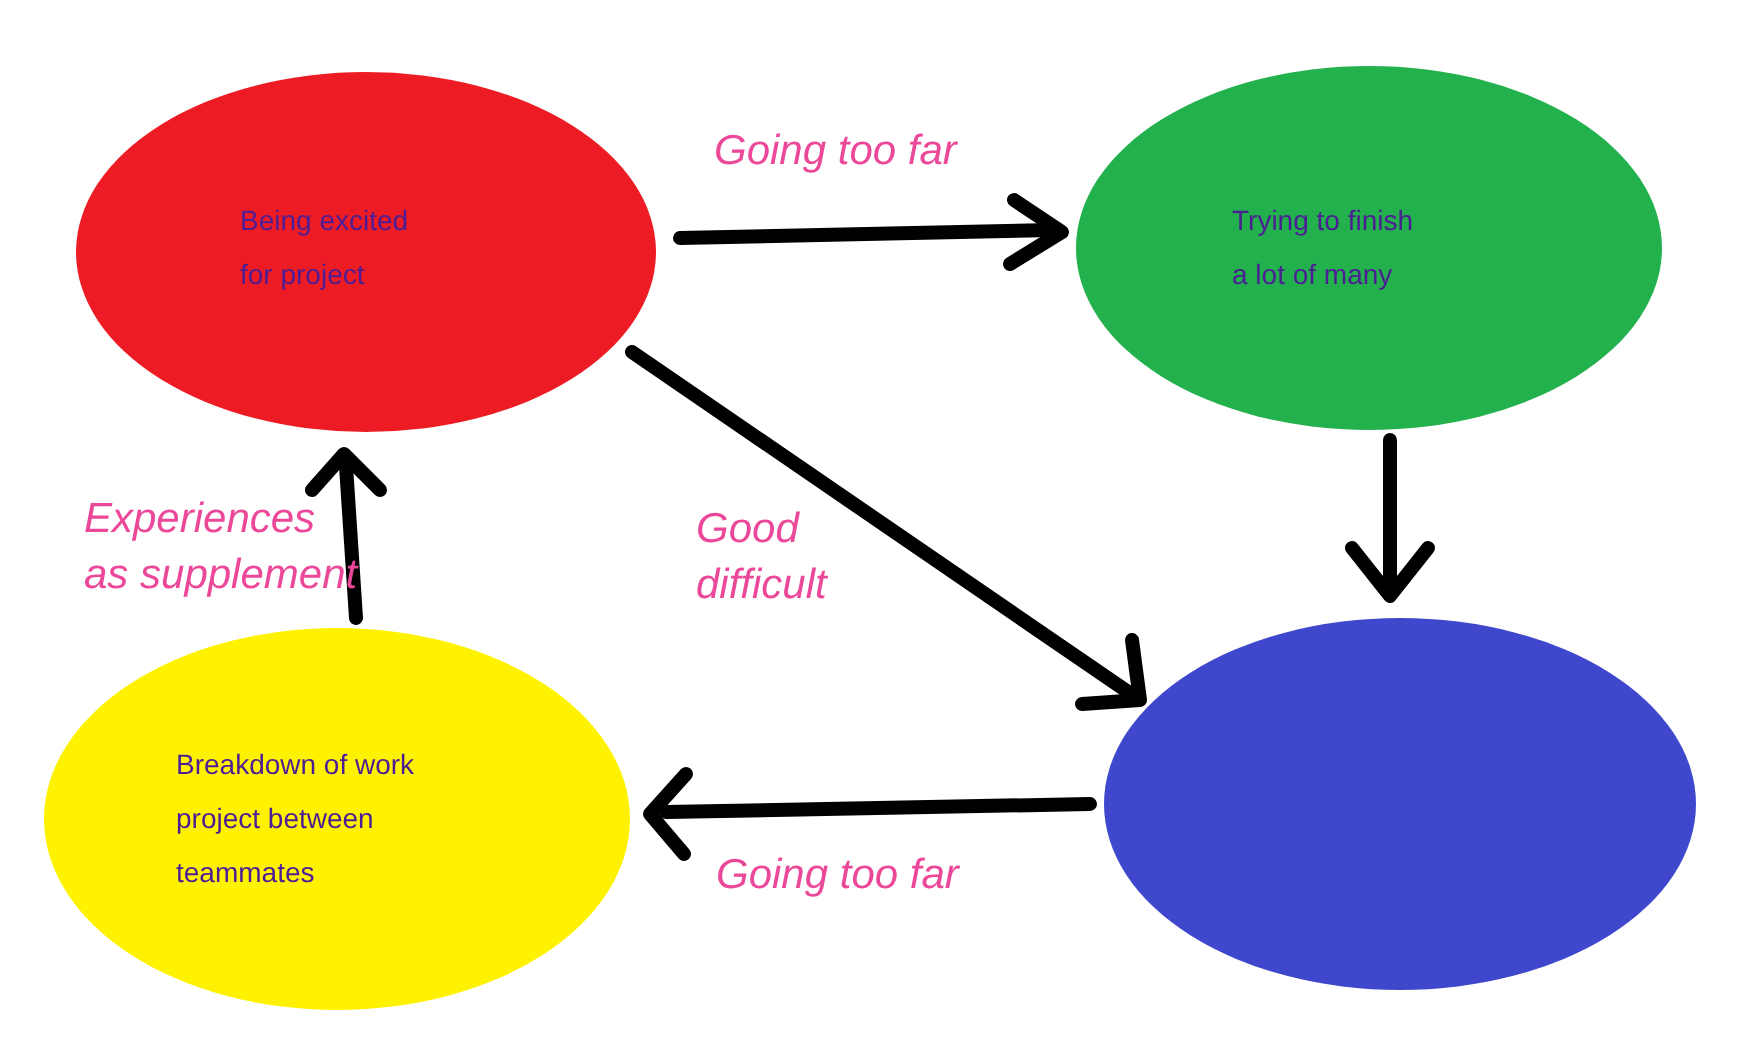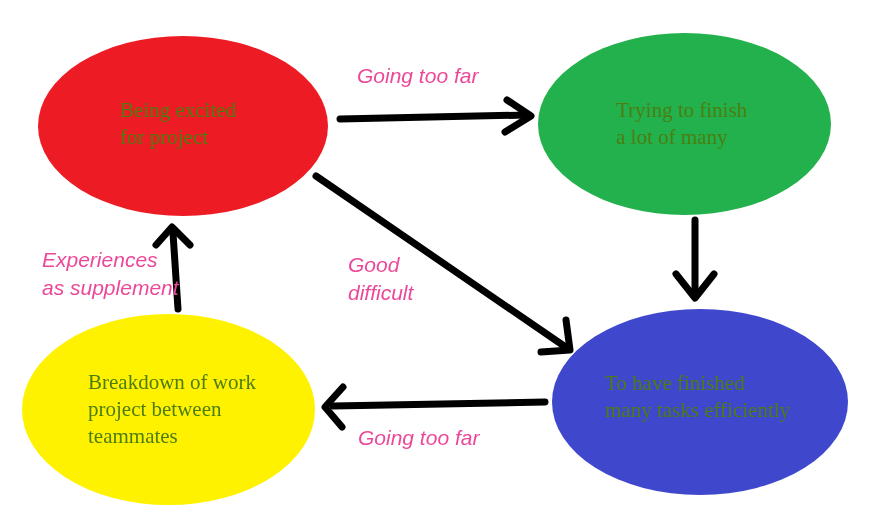--- a/index.html
+++ b/index.html
@@ -21,26 +21,25 @@
     top: 0;
     width: 870px;
     height: 525px;
   }
   .node {
     position: absolute;
     border-radius: 50%;
   }
   .node-label {
     position: absolute;
-    font-size: 21px;
+    font-size: 14px;
     line-height: 27px;
-    color: #4d7c0f;
+    color: #4c1d95;
     white-space: pre-line;
     font-style: normal;
-    font-family: Liberation Serif, serif;
   }
   .edge-label {
     position: absolute;
     font-size: 21px;
     line-height: 28px;
     color: #ec4899;
     font-style: italic;
     white-space: pre-line;
   }
   .node-excited      { left: 38px;  top: 36px;  width: 290px; height: 180px; }
@@ -87,22 +86,20 @@
     <g>
       <line x1="178" y1="309" x2="173" y2="233"></line>
       <polyline points="156,245 172,227 190,245"></polyline>
     </g>
   </svg>
 
   <div class="node-label label-excited">Being excited
 for project</div>
   <div class="node-label label-trying">Trying to finish
 a lot of many</div>
-  <div class="node-label label-finished">To have finished
-many tasks efficiently</div>
   <div class="node-label label-breakdown">Breakdown of work
 project between
 teammates</div>
 
   <div class="edge-label edge-top">Going too far</div>
   <div class="edge-label edge-diagonal">Good
 difficult</div>
   <div class="edge-label edge-bottom">Going too far</div>
   <div class="edge-label edge-left">Experiences
 as supplement</div>

